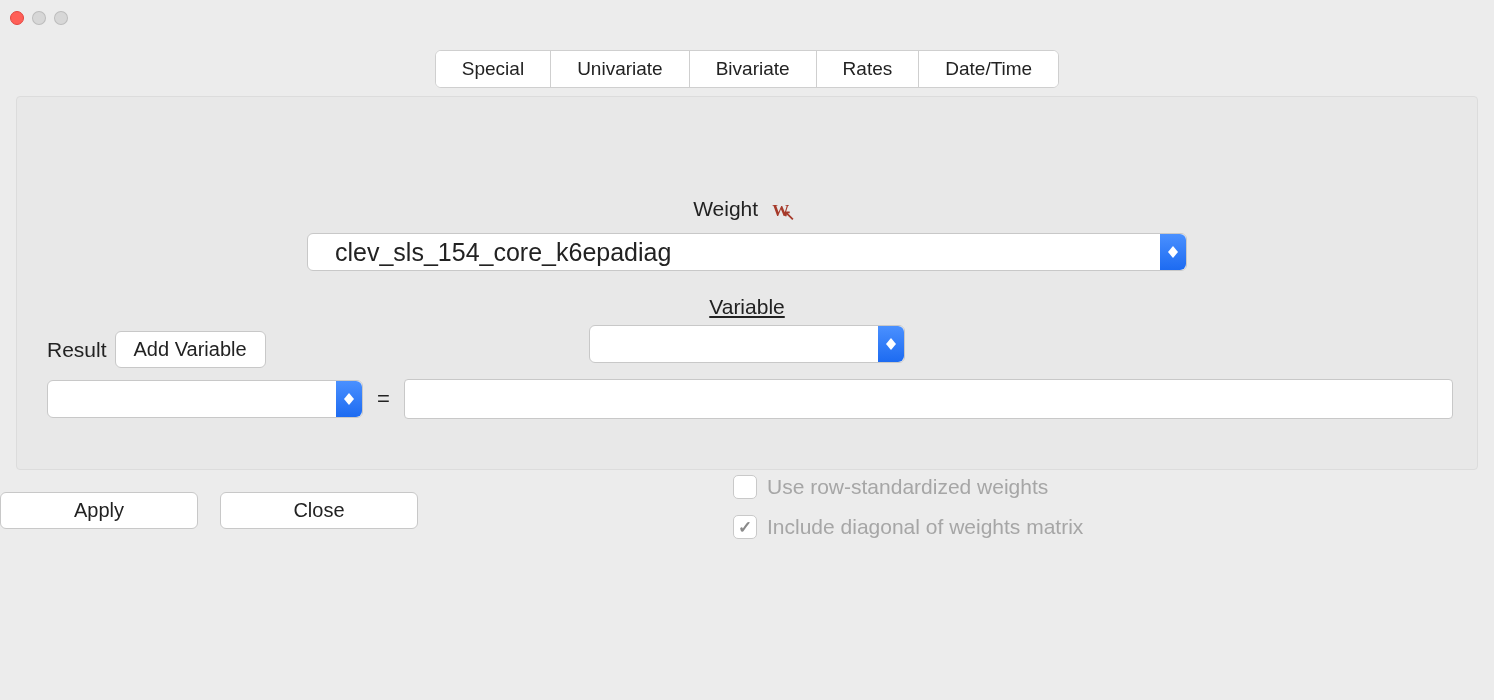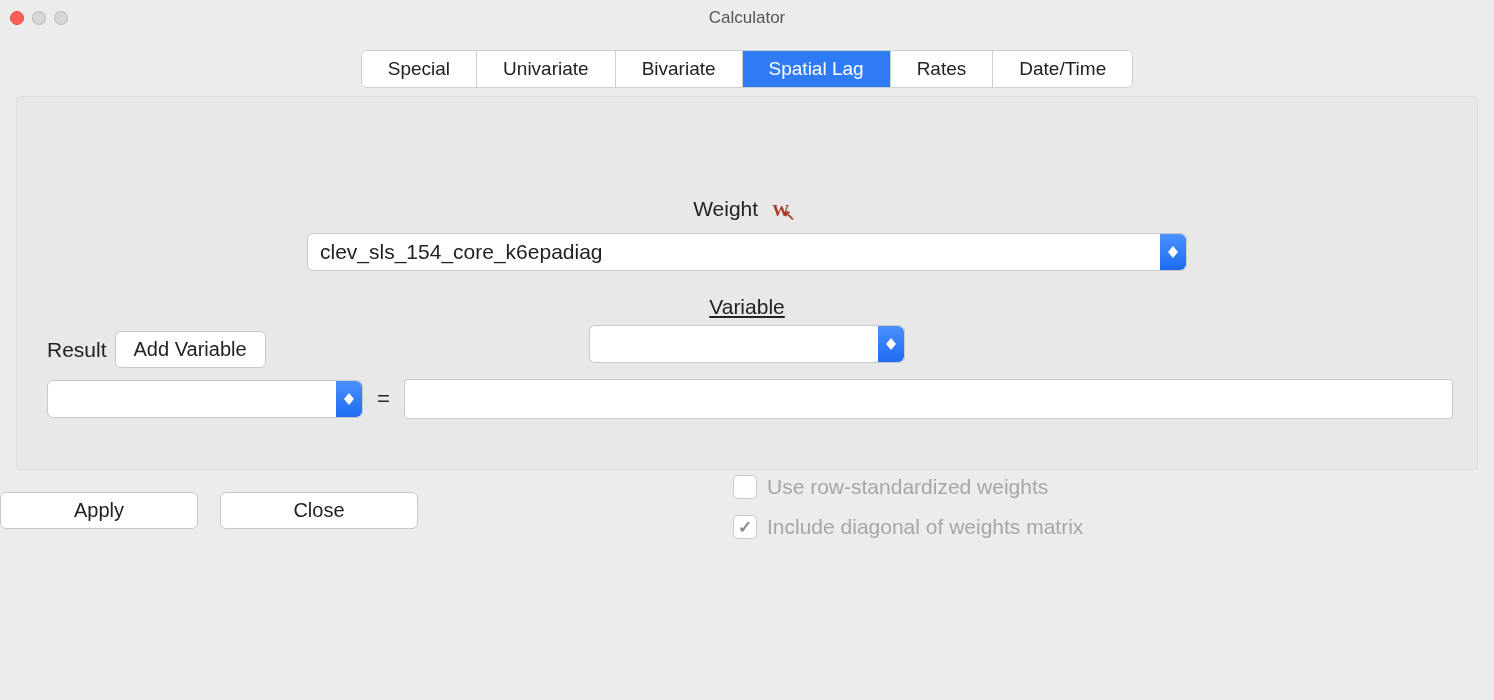--- a/index.html
+++ b/index.html
@@ -28,21 +28,21 @@
   .tab{padding:7px 26px;font-size:19px;border-right:1px solid var(--tab-border);cursor:default;user-select:none;background:#fff;text-align:right;}
   .tab:last-child{border-right:none;}
   .tab.active{background:var(--blue);color:#fff;}
   .panel{margin:8px 16px 0 16px;background:var(--panel-bg);border:1px solid #dcdcdc;border-radius:4px;height:374px;position:relative;padding-top:100px;box-sizing:border-box;}
   .row-center{display:flex;flex-direction:column;align-items:center;gap:6px;}
   .lbl{font-size:21px;}
   .wlbl{display:flex;align-items:center;gap:14px;}
   .wicon{font-family:Georgia,serif;font-weight:bold;color:#a63a2a;font-size:17px;position:relative;top:2px;}
   .cursor{font-size:14px;position:relative;left:-6px;top:4px;}
   .select{display:flex;align-items:center;background:var(--field-bg);border:1px solid var(--field-border);border-radius:6px;height:38px;box-sizing:border-box;}
-  .select .txt{flex:1;padding:0 12px;font-size:21px;white-space:nowrap;overflow:hidden;}
+  .select .txt{flex:1;padding:0 27px;font-size:25px;white-space:nowrap;overflow:hidden;}
   .select .knob{width:26px;align-self:stretch;background:linear-gradient(var(--blue-grad-top),var(--blue-grad-bot));border-top-right-radius:6px;border-bottom-right-radius:6px;display:flex;flex-direction:column;align-items:center;justify-content:center;gap:0px;}
   .knob svg{display:block;}
   .weight-select{width:880px;margin-top:6px;}
   .variable-block{margin-top:18px;display:flex;flex-direction:column;align-items:center;gap:6px;text-decoration:underline;}
   .variable-select{width:316px;}
   .result-area{position:absolute;left:30px;top:234px;display:flex;align-items:center;gap:8px;}
   .btn{background:#fff;border:1px solid var(--field-border);border-radius:6px;padding:6px 18px;font-size:20px;cursor:default;}
   .eq-row{position:absolute;left:30px;top:282px;right:24px;display:flex;align-items:center;gap:14px;}
   .result-select{width:316px;}
   .eq{font-size:22px;}
@@ -56,29 +56,27 @@
 </style>
 </head>
 <body>
 
 <div class="titlebar">
   <div class="traffic">
     <div class="tl red"></div>
     <div class="tl gray"></div>
     <div class="tl gray"></div>
   </div>
-  <div class="title">Calculator</div>
 </div>
 
 <div class="tabs-wrap">
   <div class="tabs">
     <div class="tab">Special</div>
     <div class="tab">Univariate</div>
     <div class="tab">Bivariate</div>
-    <div class="tab active">Spatial Lag</div>
     <div class="tab">Rates</div>
     <div class="tab">Date/Time</div>
   </div>
 </div>
 
 <div class="panel">
 
   <div class="row-center">
     <div class="wlbl">
       <span class="lbl">Weight</span>

